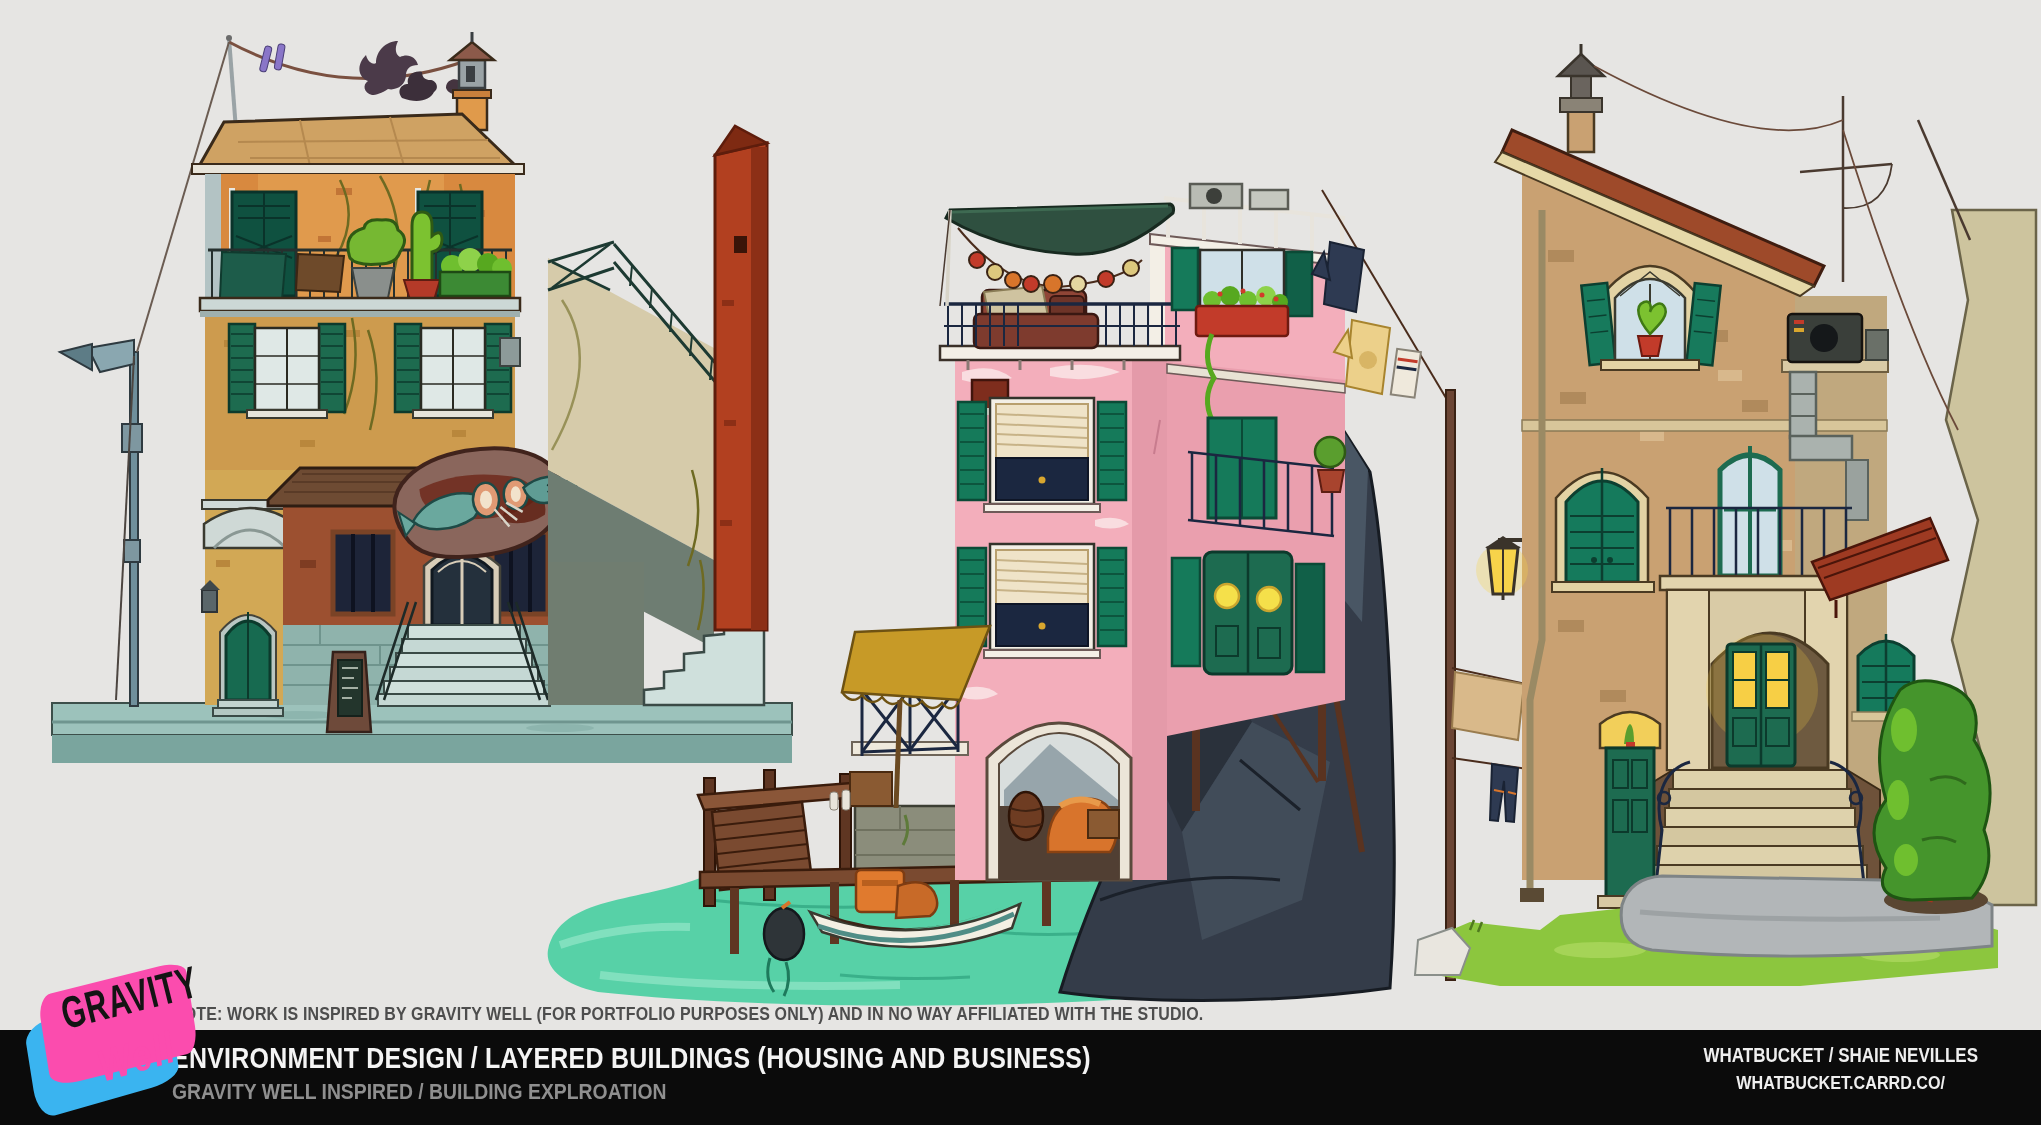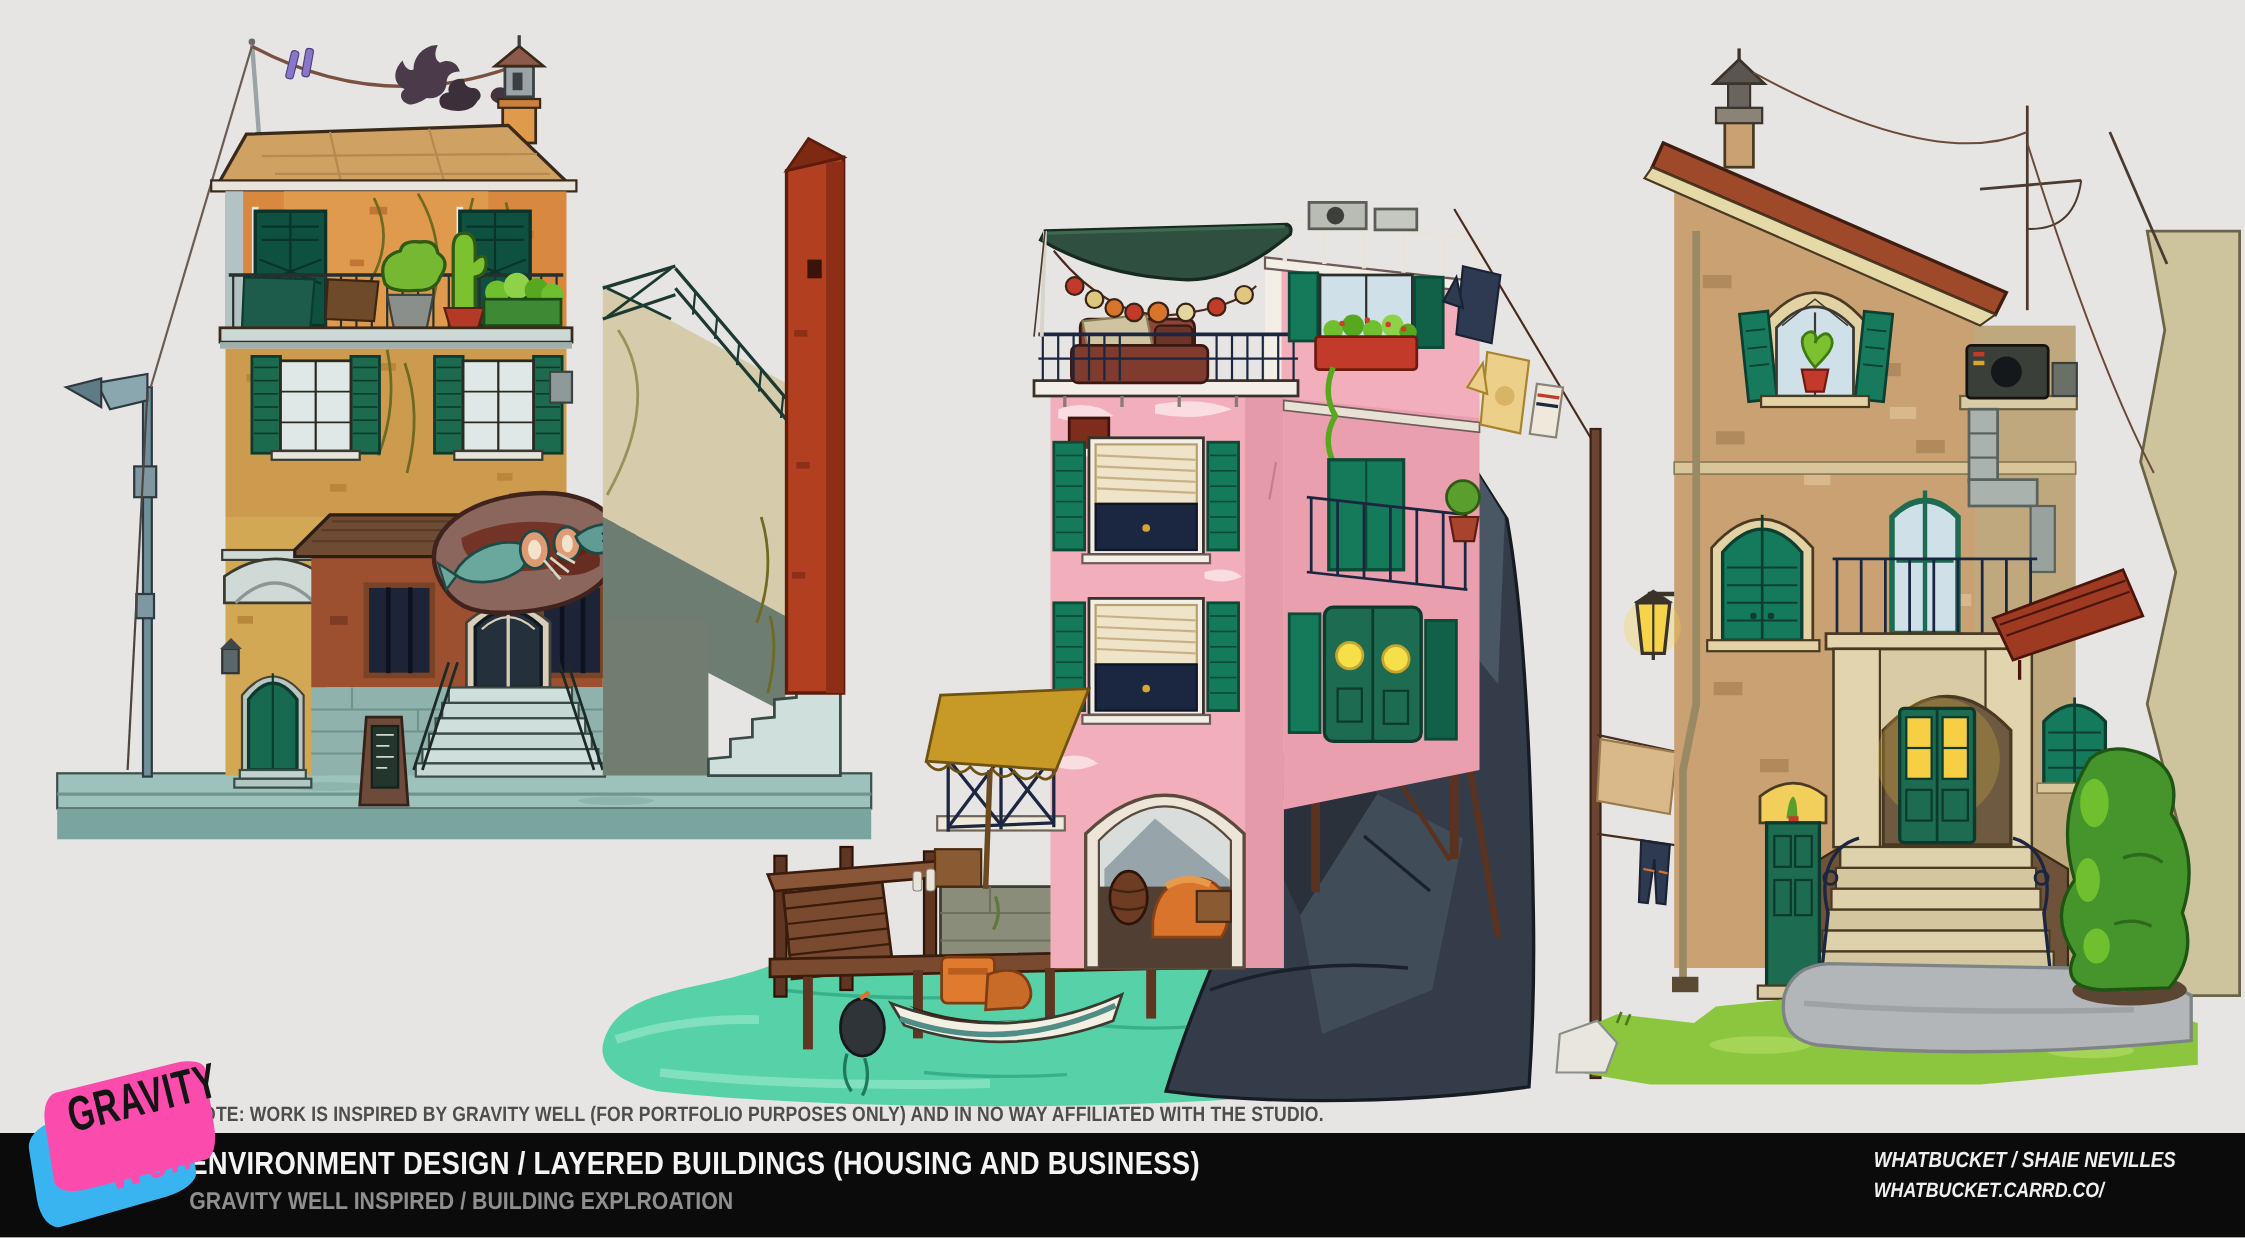--- a/index.html
+++ b/index.html
@@ -7,21 +7,21 @@
          font-family:"Liberation Sans", sans-serif;}
   .art{position:absolute;left:0;top:0;}
   
   .note-text{position:absolute;left:172px;top:1003px;font-size:19px;font-weight:700;color:#4d4d4d;
              letter-spacing:.2px;transform:scaleX(.84);transform-origin:left top;white-space:nowrap;}
   .footer-bar{position:absolute;left:0;top:1030px;width:2041px;height:95px;background:#0b0b0b;}
   .footer-title{position:absolute;left:172px;top:1042px;font-size:29px;font-weight:800;color:#f4f4f4;
                 letter-spacing:.3px;transform:scaleX(.86);transform-origin:left top;white-space:nowrap;}
   .footer-subtitle{position:absolute;left:172px;top:1079px;font-size:22px;font-weight:700;color:#8f8f8f;
                    transform:scaleX(.88);transform-origin:left top;white-space:nowrap;}
-  .credits{position:absolute;right:63px;top:1044px;text-align:left;font-style:italic;}
+  .credits{position:absolute;right:63px;top:1044px;text-align:center;}
   .credit-artist{font-size:20px;font-weight:800;color:#efefef;transform:scaleX(.85);
                  transform-origin:right top;white-space:nowrap;}
   .credit-site{font-size:19px;font-weight:800;color:#efefef;margin-top:5px;transform:scaleX(.85);
                transform-origin:right top;white-space:nowrap;}
   
   .logo{position:absolute;left:26px;top:972px;width:180px;height:152px;}
   .logo .brush-blue{position:absolute;left:2px;top:34px;width:148px;height:94px;background:#3ab4f0;
                     transform:rotate(-16deg) skewX(-7deg);border-radius:26px 14px 30px 18px/18px 26px 14px 30px;}
   .logo .brush-pink{position:absolute;left:16px;top:6px;width:152px;height:92px;background:#fb4cae;
                     transform:rotate(-14deg) skewX(-5deg);border-radius:14px 26px 12px 28px/24px 12px 26px 14px;}

